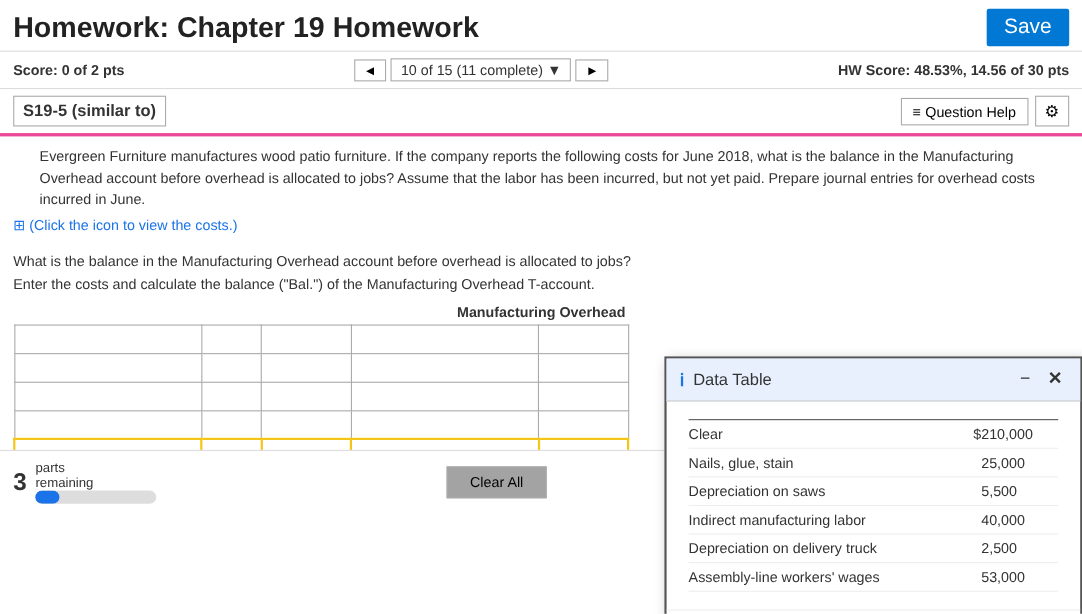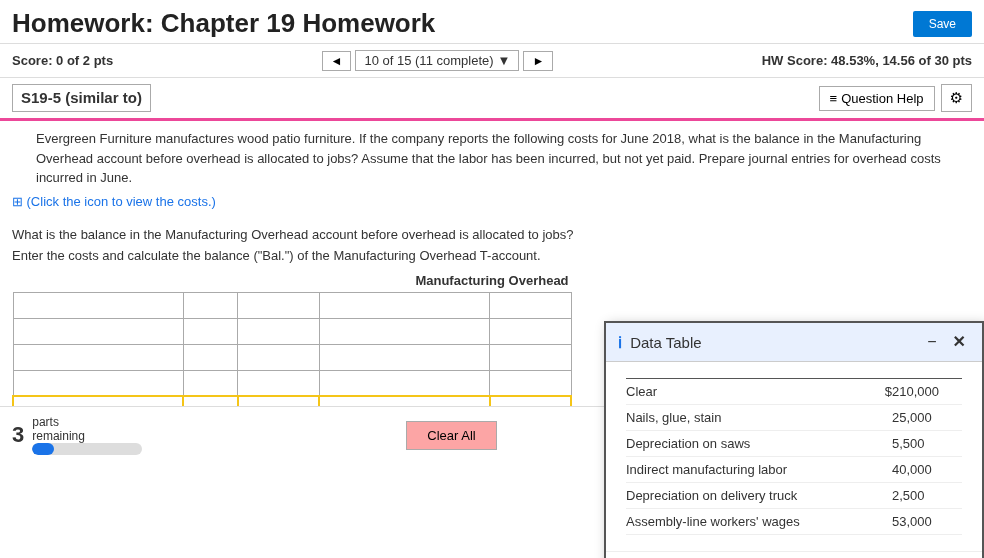--- a/index.html
+++ b/index.html
@@ -1,21 +1,21 @@
 <!DOCTYPE html>
 <html><head>
   <meta charset="utf-8">
   <style>
     * { box-sizing: border-box; margin: 0; padding: 0; }
     body { font-family: Arial, sans-serif; font-size: 13px; background: #fff; color: #333; width: 984px; min-height: 558px; overflow: hidden; }
 
     
     .header { display: flex; justify-content: space-between; align-items: center; padding: 8px 12px 4px 12px; border-bottom: 1px solid #ddd; }
     .header-title { font-size: 26px; font-weight: bold; color: #222; }
-    .save-btn { background: #0078d4; color: #fff; border: none; padding: 6px 16px; font-size: 12px; cursor: pointer; border-radius: 2px; }
+    .save-btn { background: #0078d4; color: #fff; border: none; padding: 6px 16px; font-size: 19px; cursor: pointer; border-radius: 2px; }
 
     
     .score-bar { display: flex; justify-content: space-between; align-items: center; padding: 6px 12px; border-bottom: 1px solid #ddd; }
     .score-left { font-size: 13px; font-weight: bold; }
     .nav-controls { display: flex; align-items: center; gap: 4px; }
     .nav-btn { background: #fff; border: 1px solid #aaa; padding: 2px 8px; cursor: pointer; font-size: 12px; }
     .nav-label { font-size: 13px; padding: 2px 8px; border: 1px solid #aaa; display: flex; align-items: center; gap: 4px; }
     .hw-score { font-size: 13px; font-weight: bold; }
 
     
@@ -45,21 +45,21 @@
     .dropdown-select { width: 100%; border: none; background: transparent; font-size: 12px; cursor: pointer; }
     .last-row td { border: 2px solid #f5c518; }
 
     
     .bottom-bar { display: flex; align-items: center; justify-content: space-between; padding: 8px 12px; border-top: 1px solid #ddd; position: absolute; bottom: 0; left: 0; right: 0; background: #fff; }
     .parts-remaining { display: flex; align-items: center; gap: 8px; font-size: 13px; }
     .parts-label { font-size: 12px; }
     .progress-bar { width: 110px; height: 12px; background: #ddd; border-radius: 6px; overflow: hidden; }
     .progress-fill { height: 100%; background: #1a73e8; border-radius: 6px; }
     .parts-number { font-size: 22px; font-weight: bold; }
-    .clear-all-btn { background: #fca5a5; border: 1px solid #aaa; padding: 6px 20px; cursor: pointer; font-size: 13px; }
+    .clear-all-btn { background: #a3a3a3; border: 1px solid #aaa; padding: 6px 20px; cursor: pointer; font-size: 13px; }
     .check-answer-btn { background: #0078d4; color: #fff; border: none; padding: 7px 20px; font-size: 14px; cursor: pointer; border-radius: 2px; }
     .bottom-right { display: flex; align-items: center; gap: 6px; }
     .bottom-nav-btn { background: #fff; border: 1px solid #aaa; padding: 5px 10px; cursor: pointer; font-size: 13px; }
 
     
     .data-table-popup { position: absolute; top: 200px; right: 0; width: 380px; background: #fff; border: 2px solid #555; box-shadow: 4px 4px 12px rgba(0,0,0,0.3); z-index: 100; }
     .popup-header { display: flex; align-items: center; justify-content: space-between; padding: 8px 12px; background: #e8f0fe; border-bottom: 1px solid #ccc; }
     .popup-header-left { display: flex; align-items: center; gap: 8px; }
     .info-icon { color: #1a73e8; font-size: 16px; font-weight: bold; }
     .popup-title { font-size: 15px; font-weight: normal; }

